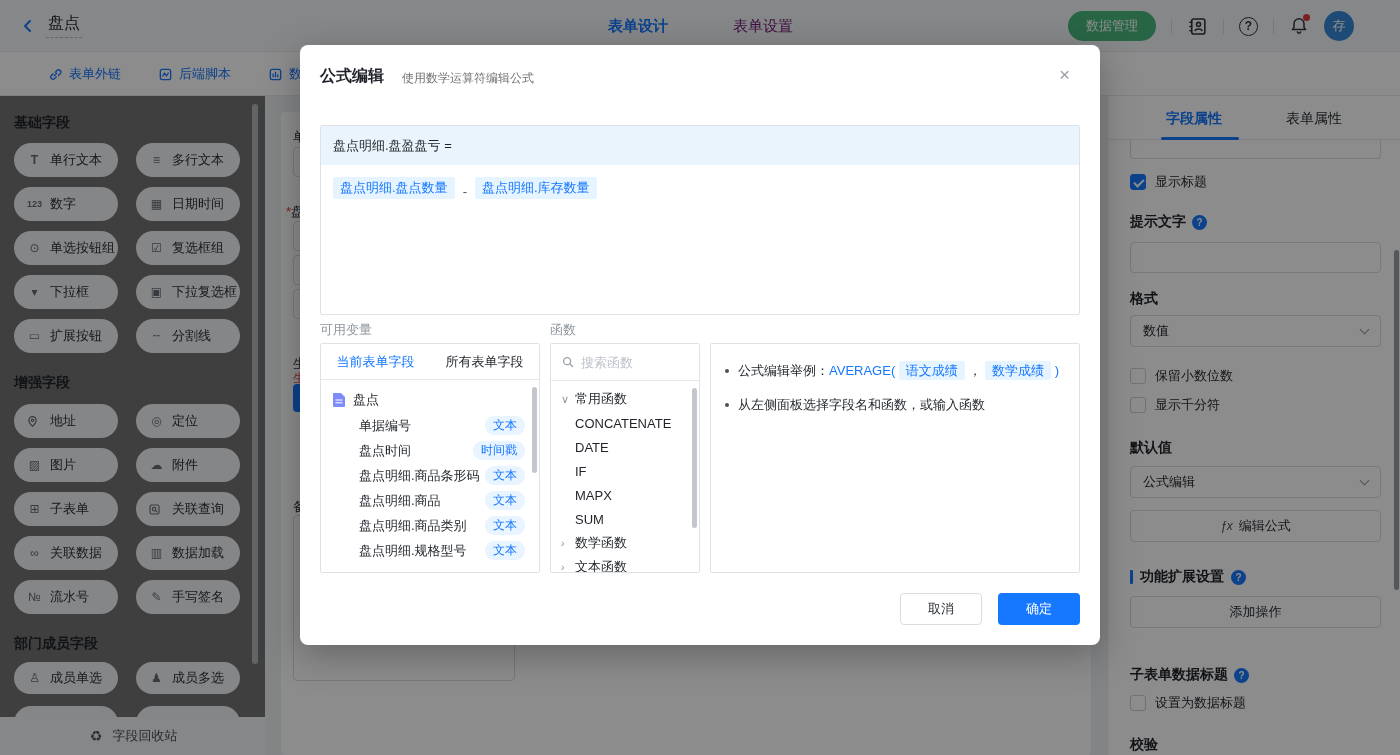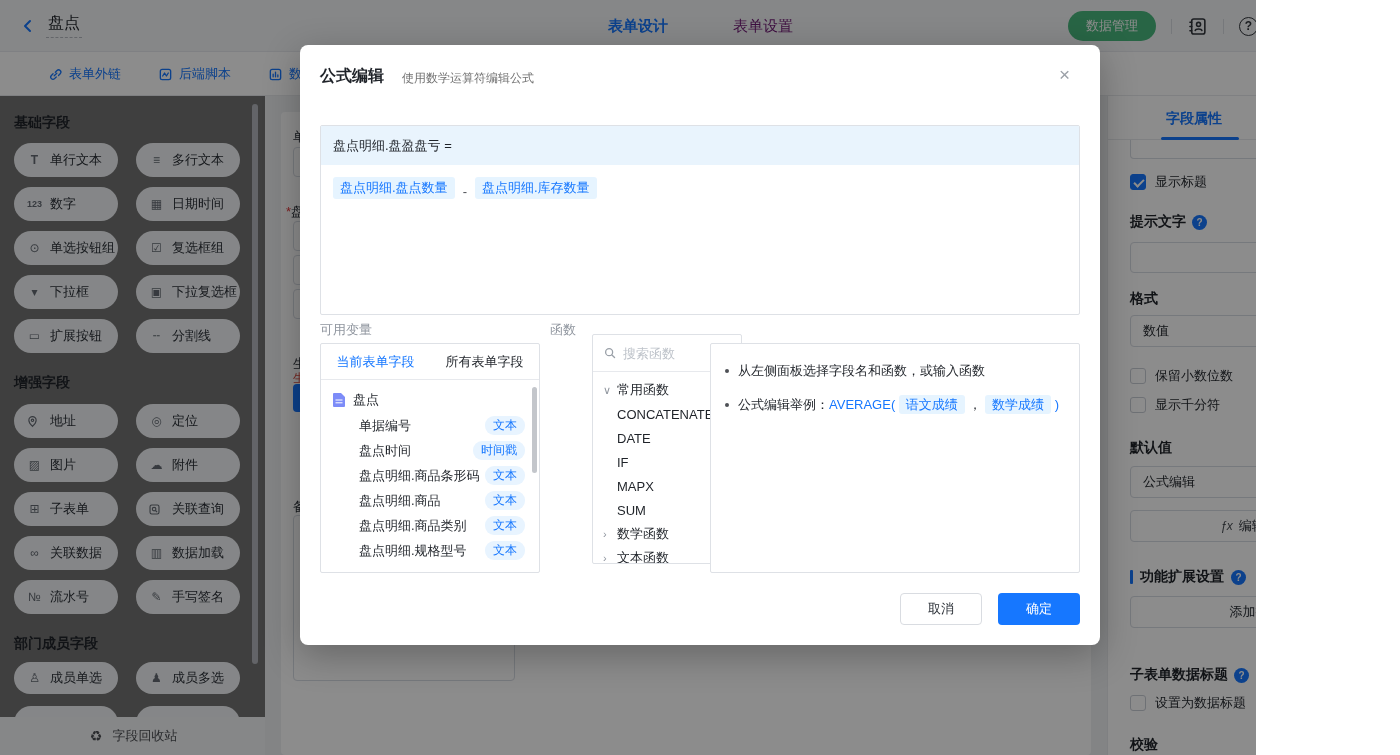--- a/index.html
+++ b/index.html
@@ -1,18 +1,18 @@
 <!DOCTYPE html>
 <html style="--primary: #1677ff; --green: #49b87e; --avatar: #3788d8; --chipBg: #e6f4ff; --chipText: #1677ff; --formulaHeadBg: #e9f4fd;"><head>
 <meta charset="utf-8">
 <style>
   *{box-sizing:border-box;margin:0;padding:0}
   html,body{width:1400px;height:755px;overflow:hidden}
   body{font-family:"Liberation Sans","DejaVu Sans",sans-serif;color:#1f2329;font-size:13px}
-  .stage{position:relative;width:1256px;height:755px;background:#eef0f3;overflow:hidden}
+  .stage{position:relative;width:1400px;height:755px;background:#eef0f3;overflow:hidden}
   .abs{position:absolute}
   .row{display:flex;align-items:center}
   svg{display:block}
   
   .hdr{left:0;top:0;width:1400px;height:52px;background:#f5f6f8;border-bottom:1px solid #e8eaee}
   .hdr-tab{font-size:15px;cursor:pointer}
   .pill-green{height:30px;border-radius:15px;background:var(--green);color:#fff;border:none;padding:0 18px;font:inherit;font-size:13px;cursor:pointer}
   .vdiv{width:1px;height:15px;background:#d8dbe0}
   .avatar{width:30px;height:30px;border-radius:50%;background:var(--avatar);color:#fff;display:flex;align-items:center;justify-content:center;font-size:13px}
   .help-ring{width:19px;height:19px;border-radius:50%;border:1.5px solid #31353b;color:#31353b;font-size:12px;font-weight:bold;display:flex;align-items:center;justify-content:center}
@@ -404,21 +404,21 @@
             <span class="badge">文本</span>
           </div>
         <div class="vrow">
             <span class="nm">盘点明细.规格型号</span>
             <span class="badge">文本</span>
           </div>
       </div>
       <div class="thumb" style="right:2px;top:43px;height:86px;"></div>
     </div>
 
-    <div class="panel" style="left:250px;top:289px;width:150px;height:230px;margin-left:42px;">
+    <div class="panel" style="left:250px;top:298px;width:150px;height:230px;">
       <div class="srch">
         <span>
             <svg width="14" height="14" viewBox="0 0 16 16" fill="none" stroke="#9aa0a8" stroke-width="1.5" stroke-linecap="round">
               <circle cx="7" cy="7" r="4"></circle>
               <path d="M10.2 10.2l3 3"></path>
             </svg>
           </span>
         <input placeholder="搜索函数" style="">
       </div>
       <div style="padding-top:6px;">
@@ -447,33 +447,33 @@
           </div>
         <div class="frow">
             <span class="caret">›</span>
             <span>文本函数</span>
           </div>
       </div>
       <div class="thumb" style="right:2px;top:44px;height:140px;"></div>
     </div>
 
     <div class="panel hint" style="left:410px;top:298px;width:370px;height:230px;padding:16px 14px;">
-      <li>
-        <span class="dot"></span>
-        <span>从左侧面板选择字段名和函数，或输入函数</span>
-      </li>
       <li>
         <span class="dot"></span>
         <span>
           <span>公式编辑举例：</span><span style="color:var(--primary)">AVERAGE(</span>
           <span class="chip">语文成绩</span>
           <span>，</span>
           <span class="chip">数学成绩</span>
           <span style="color:var(--primary)">)</span>
         </span>
       </li>
+      <li>
+        <span class="dot"></span>
+        <span>从左侧面板选择字段名和函数，或输入函数</span>
+      </li>
     </div>
 
     <button class="m-btn m-cancel" style="left:600px;top:548px;">取消</button>
     <button class="m-btn m-ok" style="left:698px;top:548px;">确定</button>
   </div>
 
 </div>
 
 </body></html>

